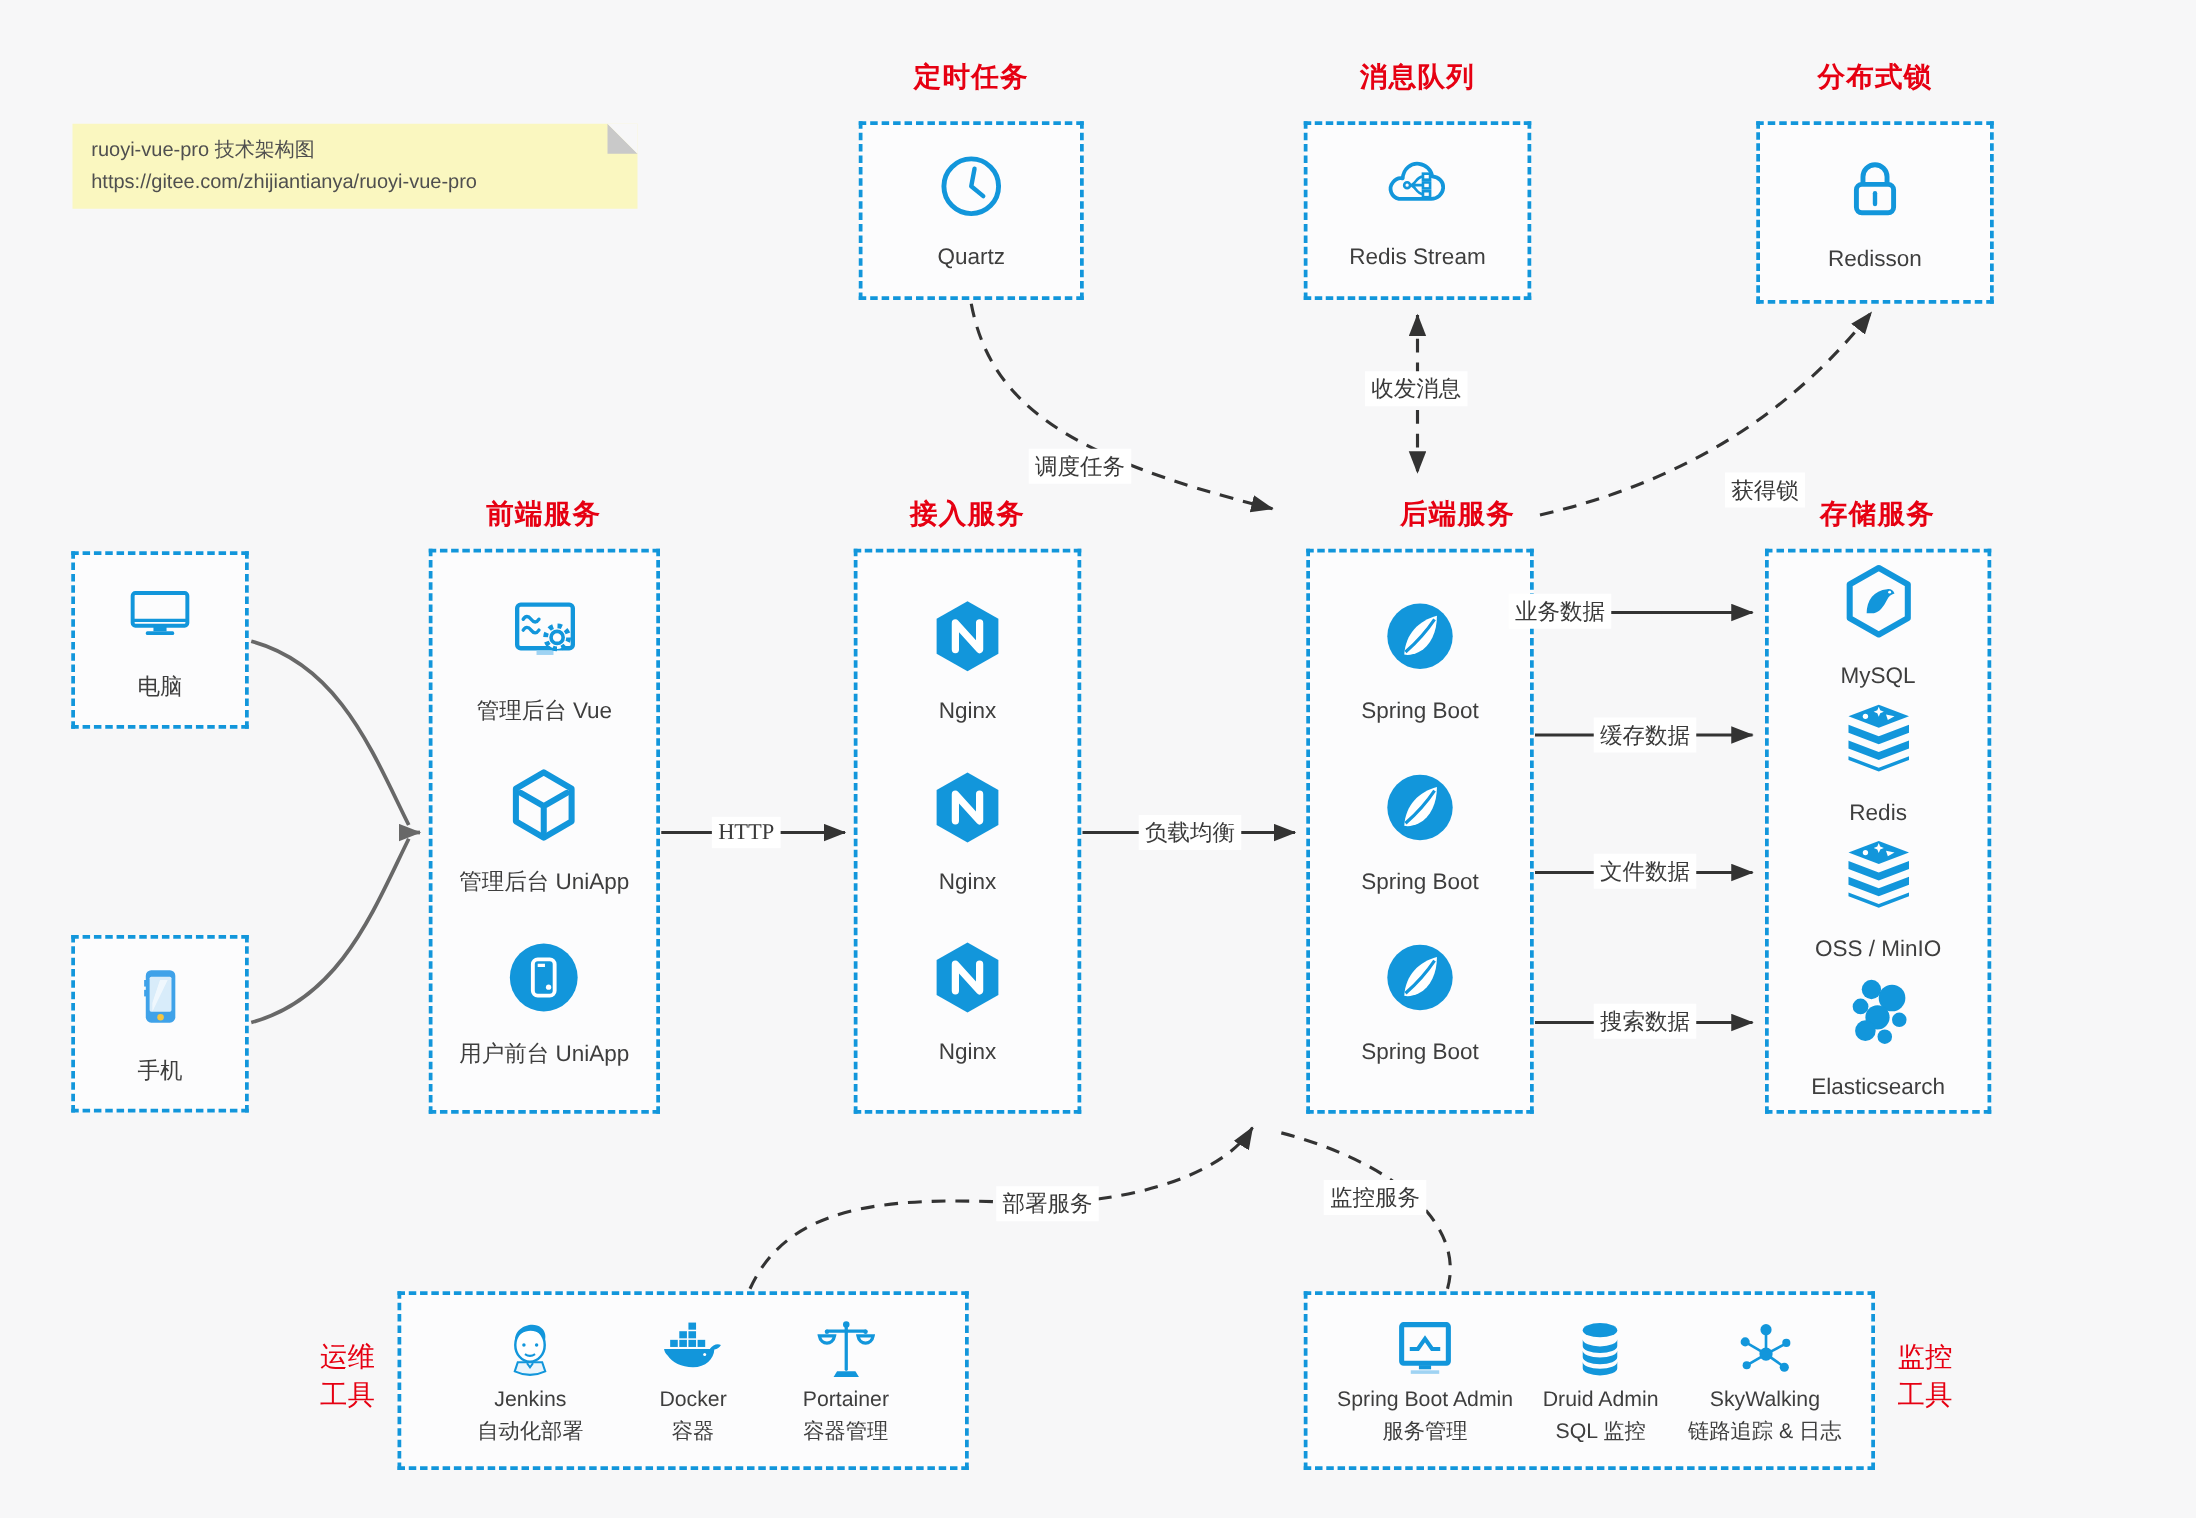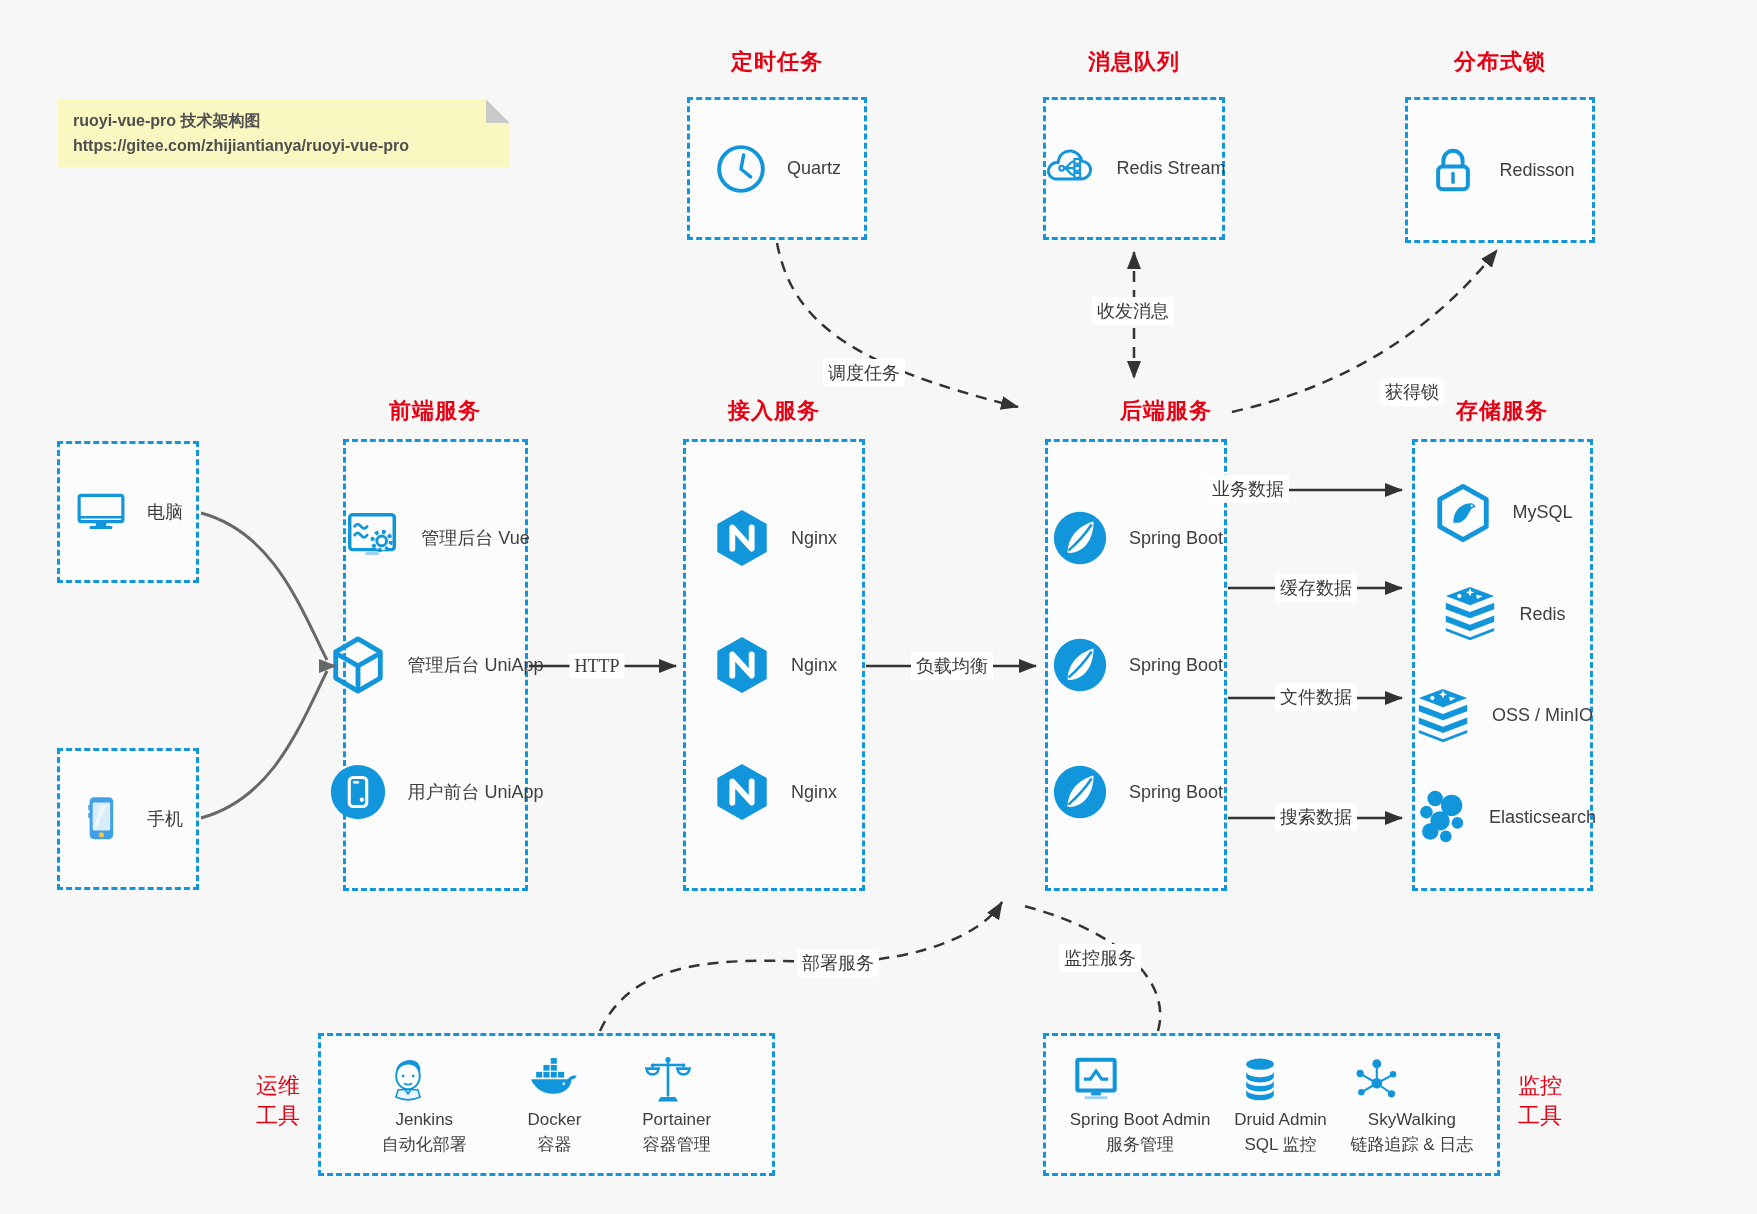--- a/index.html
+++ b/index.html
@@ -1,47 +1,47 @@
 <!DOCTYPE html>
 <html><head>
 <meta charset="utf-8">
 <style>
   html,body{margin:0;padding:0;background:#f7f7f8;}
   .canvas{position:relative;width:1757px;height:1214px;background:#f7f7f8;
           font-family:"Liberation Sans",sans-serif;overflow:hidden;color:#3e3e3e;}
 
   
   .note{position:absolute;left:58px;top:99px;width:452px;height:68px;background:#faf7c0;
-        font-size:16px;line-height:25px;color:#4f4f4f;padding:9px 14px 0 15px;box-sizing:border-box;font-weight:bold;}
+        font-size:16px;line-height:25px;color:#4f4f4f;padding:9px 14px 0 15px;box-sizing:border-box;}
   .note .fold-flap{position:absolute;top:0;right:0;width:0;height:0;
         border-bottom:24px solid #c9c9c9;border-right:24px solid transparent;}
   .note .fold-cut{position:absolute;top:0;right:0;width:0;height:0;
         border-top:24px solid #f7f7f8;border-left:24px solid transparent;}
 
   
   .dbox{position:absolute;border:3px dashed #1296db;box-sizing:border-box;background:#fcfcfd;
         display:flex;flex-direction:column;align-items:center;justify-content:space-evenly;z-index:1;}
   #b-quartz{left:687px;top:97px;width:180px;height:143px;}
   #b-stream{left:1043px;top:97px;width:182px;height:143px;}
   #b-redisson{left:1405px;top:97px;width:190px;height:146px;}
   #b-pc{left:57px;top:441px;width:142px;height:142px;}
   #b-mobile{left:57px;top:748px;width:142px;height:142px;}
   #b-frontend{left:343px;top:439px;width:185px;height:452px;}
   #b-gateway{left:683px;top:439px;width:182px;height:452px;}
   #b-backend{left:1045px;top:439px;width:182px;height:452px;}
   #b-storage{left:1412px;top:439px;width:181px;height:452px;}
   #b-ops{left:318px;top:1033px;width:457px;height:143px;flex-direction:row;}
   #b-montool{left:1043px;top:1033px;width:457px;height:143px;flex-direction:row;}
 
-  .node,.col-item{display:flex;flex-direction:row;align-items:center;gap:18px;justify-content:center;}
+  .node,.col-item{display:flex;flex-direction:column;align-items:center;gap:18px;justify-content:center;}
   .nlabel{font-size:18px;color:#3e3e3e;white-space:nowrap;}
   .icon{display:block;}
   .ic56{width:56px;height:56px;} .ic62{width:62px;height:62px;} .ic52{width:52px;height:52px;}
 
-  .tool-item{display:flex;flex-direction:column;gap:2px;text-align:center;}
+  .tool-item{display:flex;flex-direction:column;align-items:center;gap:2px;text-align:center;}
   .tname,.tdesc{font-size:17px;line-height:23px;color:#3e3e3e;white-space:nowrap;}
 
   
   .sec-title{position:absolute;transform:translateX(-50%);color:#e60012;font-size:22px;
              font-weight:bold;letter-spacing:1px;white-space:nowrap;z-index:2;}
   #t-sched{left:777px;top:47px;font-family:Liberation Mono, monospace;} #t-mq{left:1134px;top:47px;} #t-lock{left:1500px;top:47px;}
   #t-frontend{left:435px;top:396px;} #t-gateway{left:774px;top:396px;}
   #t-backend{left:1136px;top:396px;margin-left:30px;} #t-storage{left:1502px;top:396px;}
   .side-title{position:absolute;color:#e60012;font-size:22px;font-weight:normal;width:56px;
               text-align:center;line-height:30px;z-index:2;}

